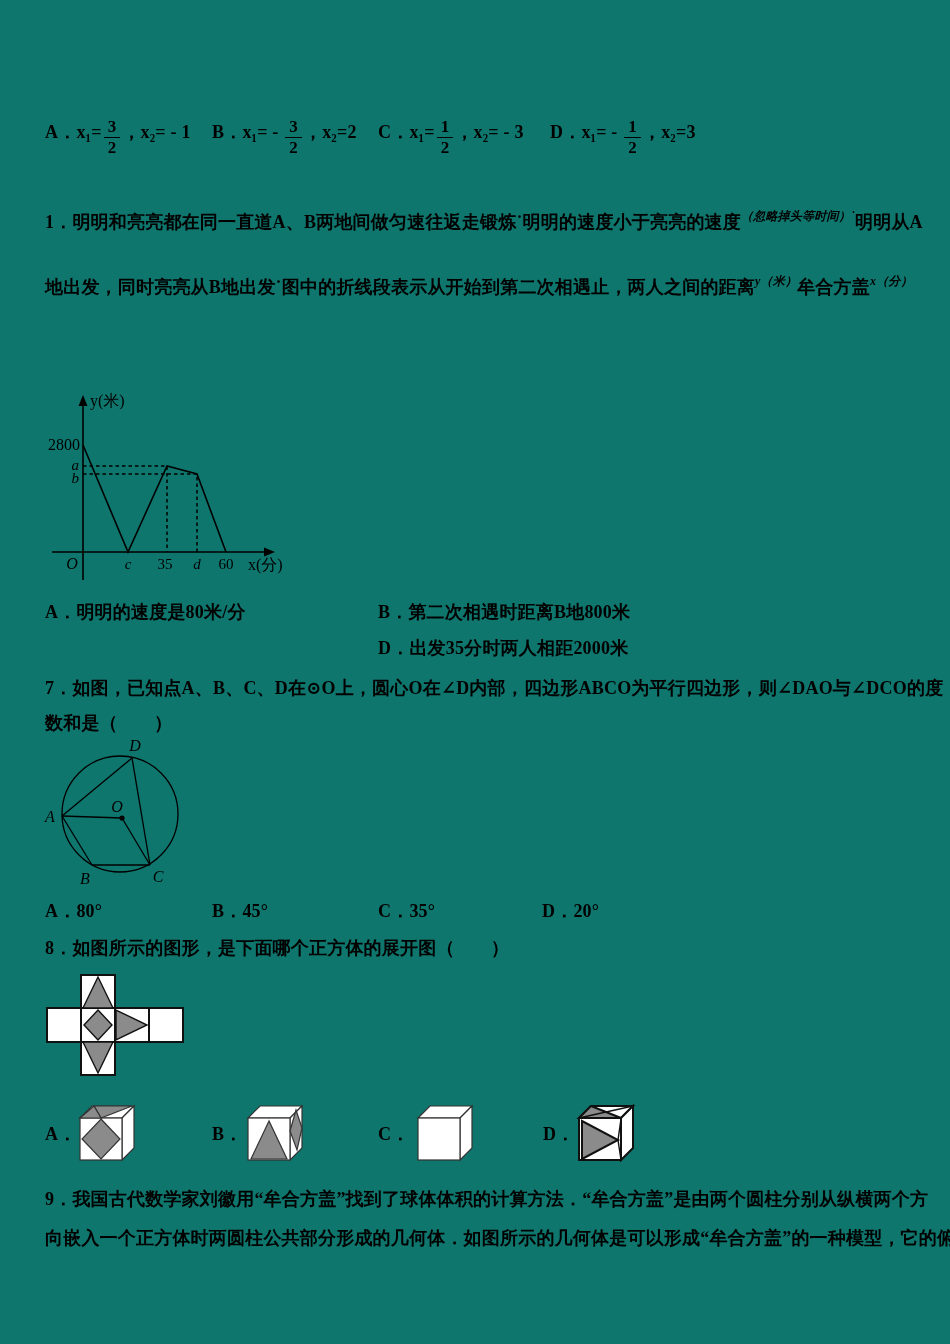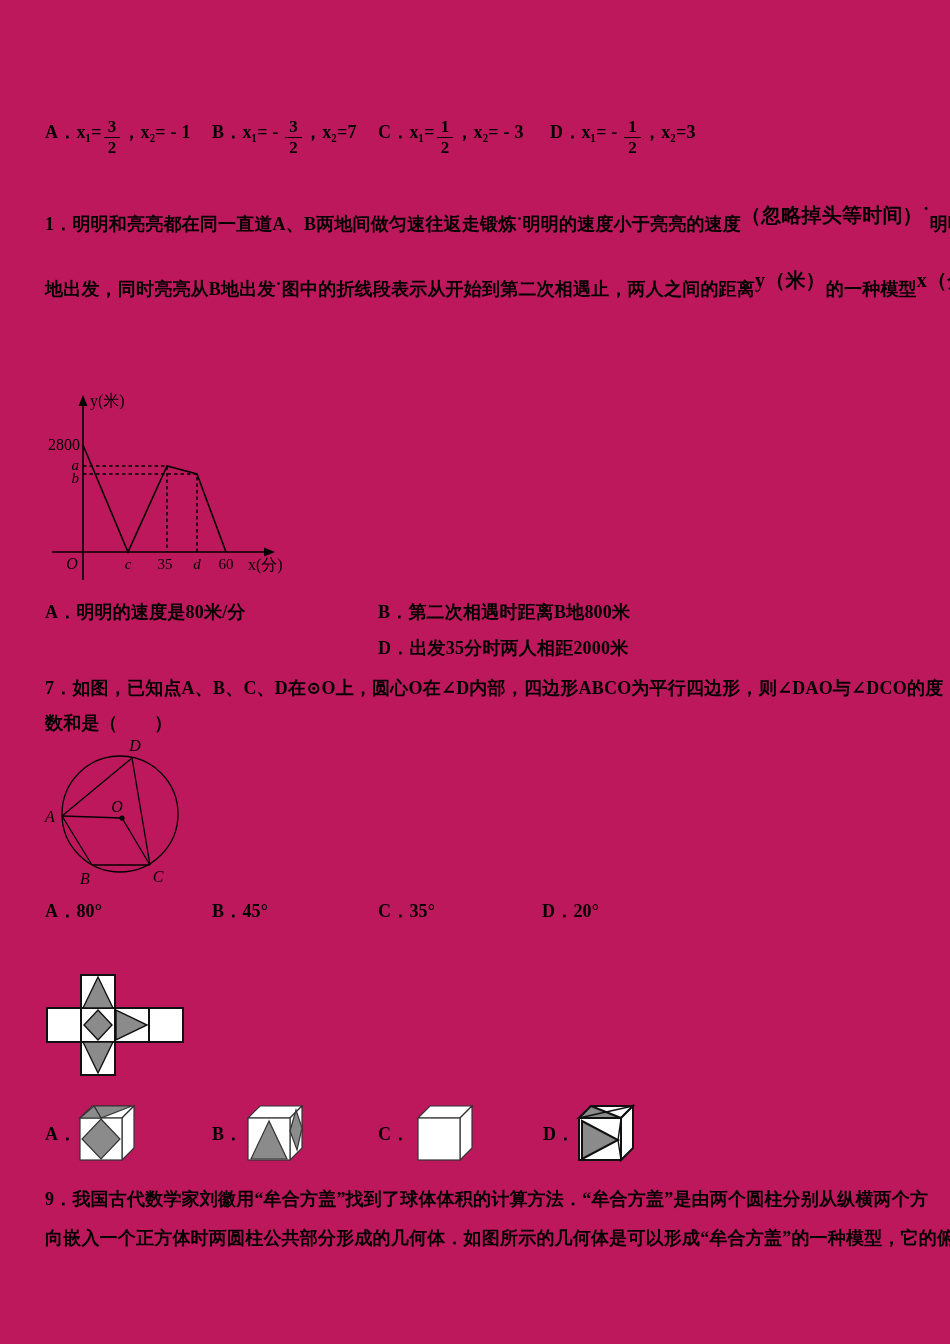--- a/index.html
+++ b/index.html
@@ -1,43 +1,43 @@
 <!DOCTYPE html>
 <html><head>
 <meta charset="utf-8">
 <style>
   html,body{margin:0;padding:0;background:#e8e8e8;}
   .page{
-    position:relative;width:950px;height:1344px;background:#be185d;
+    position:relative;width:950px;height:1344px;background:#0f766e;
     font-family:"Liberation Serif","DejaVu Serif",serif;color:#000;overflow:hidden;
   }
   .line{position:absolute;font-size:18px;font-weight:700;white-space:nowrap;letter-spacing:0.2px;}
-  .sup{font-size:20px;position:relative;top:-8px;}
+  .sup{font-size:12px;position:relative;top:-8px;font-style:italic;}
   .opt-letter{font-weight:700;}
   .frac{display:inline-block;text-align:center;vertical-align:-15px;line-height:1.05;margin:0 2px;}
   .frac .num{display:block;border-bottom:1.6px solid #000;padding:0 4px 1px;font-size:17px;}
   .frac .den{display:block;padding-top:1px;font-size:17px;}
   svg{position:absolute;overflow:visible;}
   svg text{font-family:"Liberation Serif","DejaVu Serif",serif;fill:#000;}
   .it{font-style:italic;}
 </style>
 </head>
 <body>
 
 <div class="page">
 
   <div>
     <span class="line" style="top:118px;left:45px"><span class="opt-letter">A．</span><span>x₁=</span><span class="frac"><span class="num">3</span><span class="den">2</span></span><span>，x₂= - 1</span></span>
-    <span class="line" style="top:118px;left:212px"><span class="opt-letter">B．</span><span>x₁= - </span><span class="frac"><span class="num">3</span><span class="den">2</span></span><span>，x₂=7</span></span>
+    <span class="line" style="top:118px;left:212px"><span class="opt-letter">B．</span><span>x₁= - </span><span class="frac"><span class="num">3</span><span class="den">2</span></span><span>，x₂=2</span></span>
     <span class="line" style="top:118px;left:378px"><span class="opt-letter">C．</span><span>x₁=</span><span class="frac"><span class="num">1</span><span class="den">2</span></span><span>，x₂= - 3</span></span>
     <span class="line" style="top:118px;left:550px"><span class="opt-letter">D．</span><span>x₁= - </span><span class="frac"><span class="num">1</span><span class="den">2</span></span><span>，x₂=3</span></span>
   </div>
 
   <div class="line" style="top:210px;left:45px"><span>1．明明和亮亮都在同一直道A、B两地间做匀速往返走锻炼˙明明的速度小于亮亮的速度</span><span class="sup">（忽略掉头等时间）˙</span><span>明明从A</span></div>
-  <div class="line" style="top:275px;left:45px"><span>地出发，同时亮亮从B地出发˙图中的折线段表示从开始到第二次相遇止，两人之间的距离</span><span class="sup">y（米）</span><span>的一种模型</span><span class="sup">x（分）</span></div>
+  <div class="line" style="top:275px;left:45px"><span>地出发，同时亮亮从B地出发˙图中的折线段表示从开始到第二次相遇止，两人之间的距离</span><span class="sup">y（米）</span><span>牟合方盖</span><span class="sup">x（分）</span></div>
 
   <svg style="left:38px;top:392px" width="250" height="200" viewBox="0 0 250 200">
 
     <line x1="45" y1="8" x2="45" y2="188" stroke="#000" stroke-width="1.6"></line>
     <polygon points="45,3 40.5,14 49.5,14" fill="#000"></polygon>
     <line x1="14" y1="160" x2="232" y2="160" stroke="#000" stroke-width="1.6"></line>
     <polygon points="237,160 226,155.5 226,164.5" fill="#000"></polygon>
 
     <polyline points="45,74 129,74 129,160" fill="none" stroke="#000" stroke-width="1.5" stroke-dasharray="3.5 3"></polyline>
     <polyline points="45,82 159,82 159,160" fill="none" stroke="#000" stroke-width="1.5" stroke-dasharray="3.5 3"></polyline>
@@ -77,20 +77,21 @@
     <text x="77" y="79" font-size="16" class="it" text-anchor="middle">O</text>
     <text x="45" y="151" font-size="16" class="it" text-anchor="middle">B</text>
     <text x="118" y="149" font-size="16" class="it" text-anchor="middle">C</text>
   </svg>
 
   <div class="line" style="top:899px;left:45px"><span class="opt-letter">A．</span><span>80°</span></div>
   <div class="line" style="top:899px;left:212px"><span class="opt-letter">B．</span><span>45°</span></div>
   <div class="line" style="top:899px;left:378px"><span class="opt-letter">C．</span><span>35°</span></div>
   <div class="line" style="top:899px;left:542px"><span class="opt-letter">D．</span><span>20°</span></div>
 
+  <div class="line" style="top:936px;left:45px">8．如图所示的图形，是下面哪个正方体的展开图（　　）</div>
 
   <svg style="left:45px;top:968px" width="145" height="112" viewBox="0 0 145 112">
     <g stroke="#111" stroke-width="2" fill="#fff">
       <rect x="36" y="7" width="34" height="33"></rect>
       <rect x="2" y="40" width="34" height="34"></rect>
       <rect x="36" y="40" width="34" height="34"></rect>
       <rect x="70" y="40" width="34" height="34"></rect>
       <rect x="104" y="40" width="34" height="34"></rect>
       <rect x="36" y="74" width="34" height="33"></rect>
     </g>

